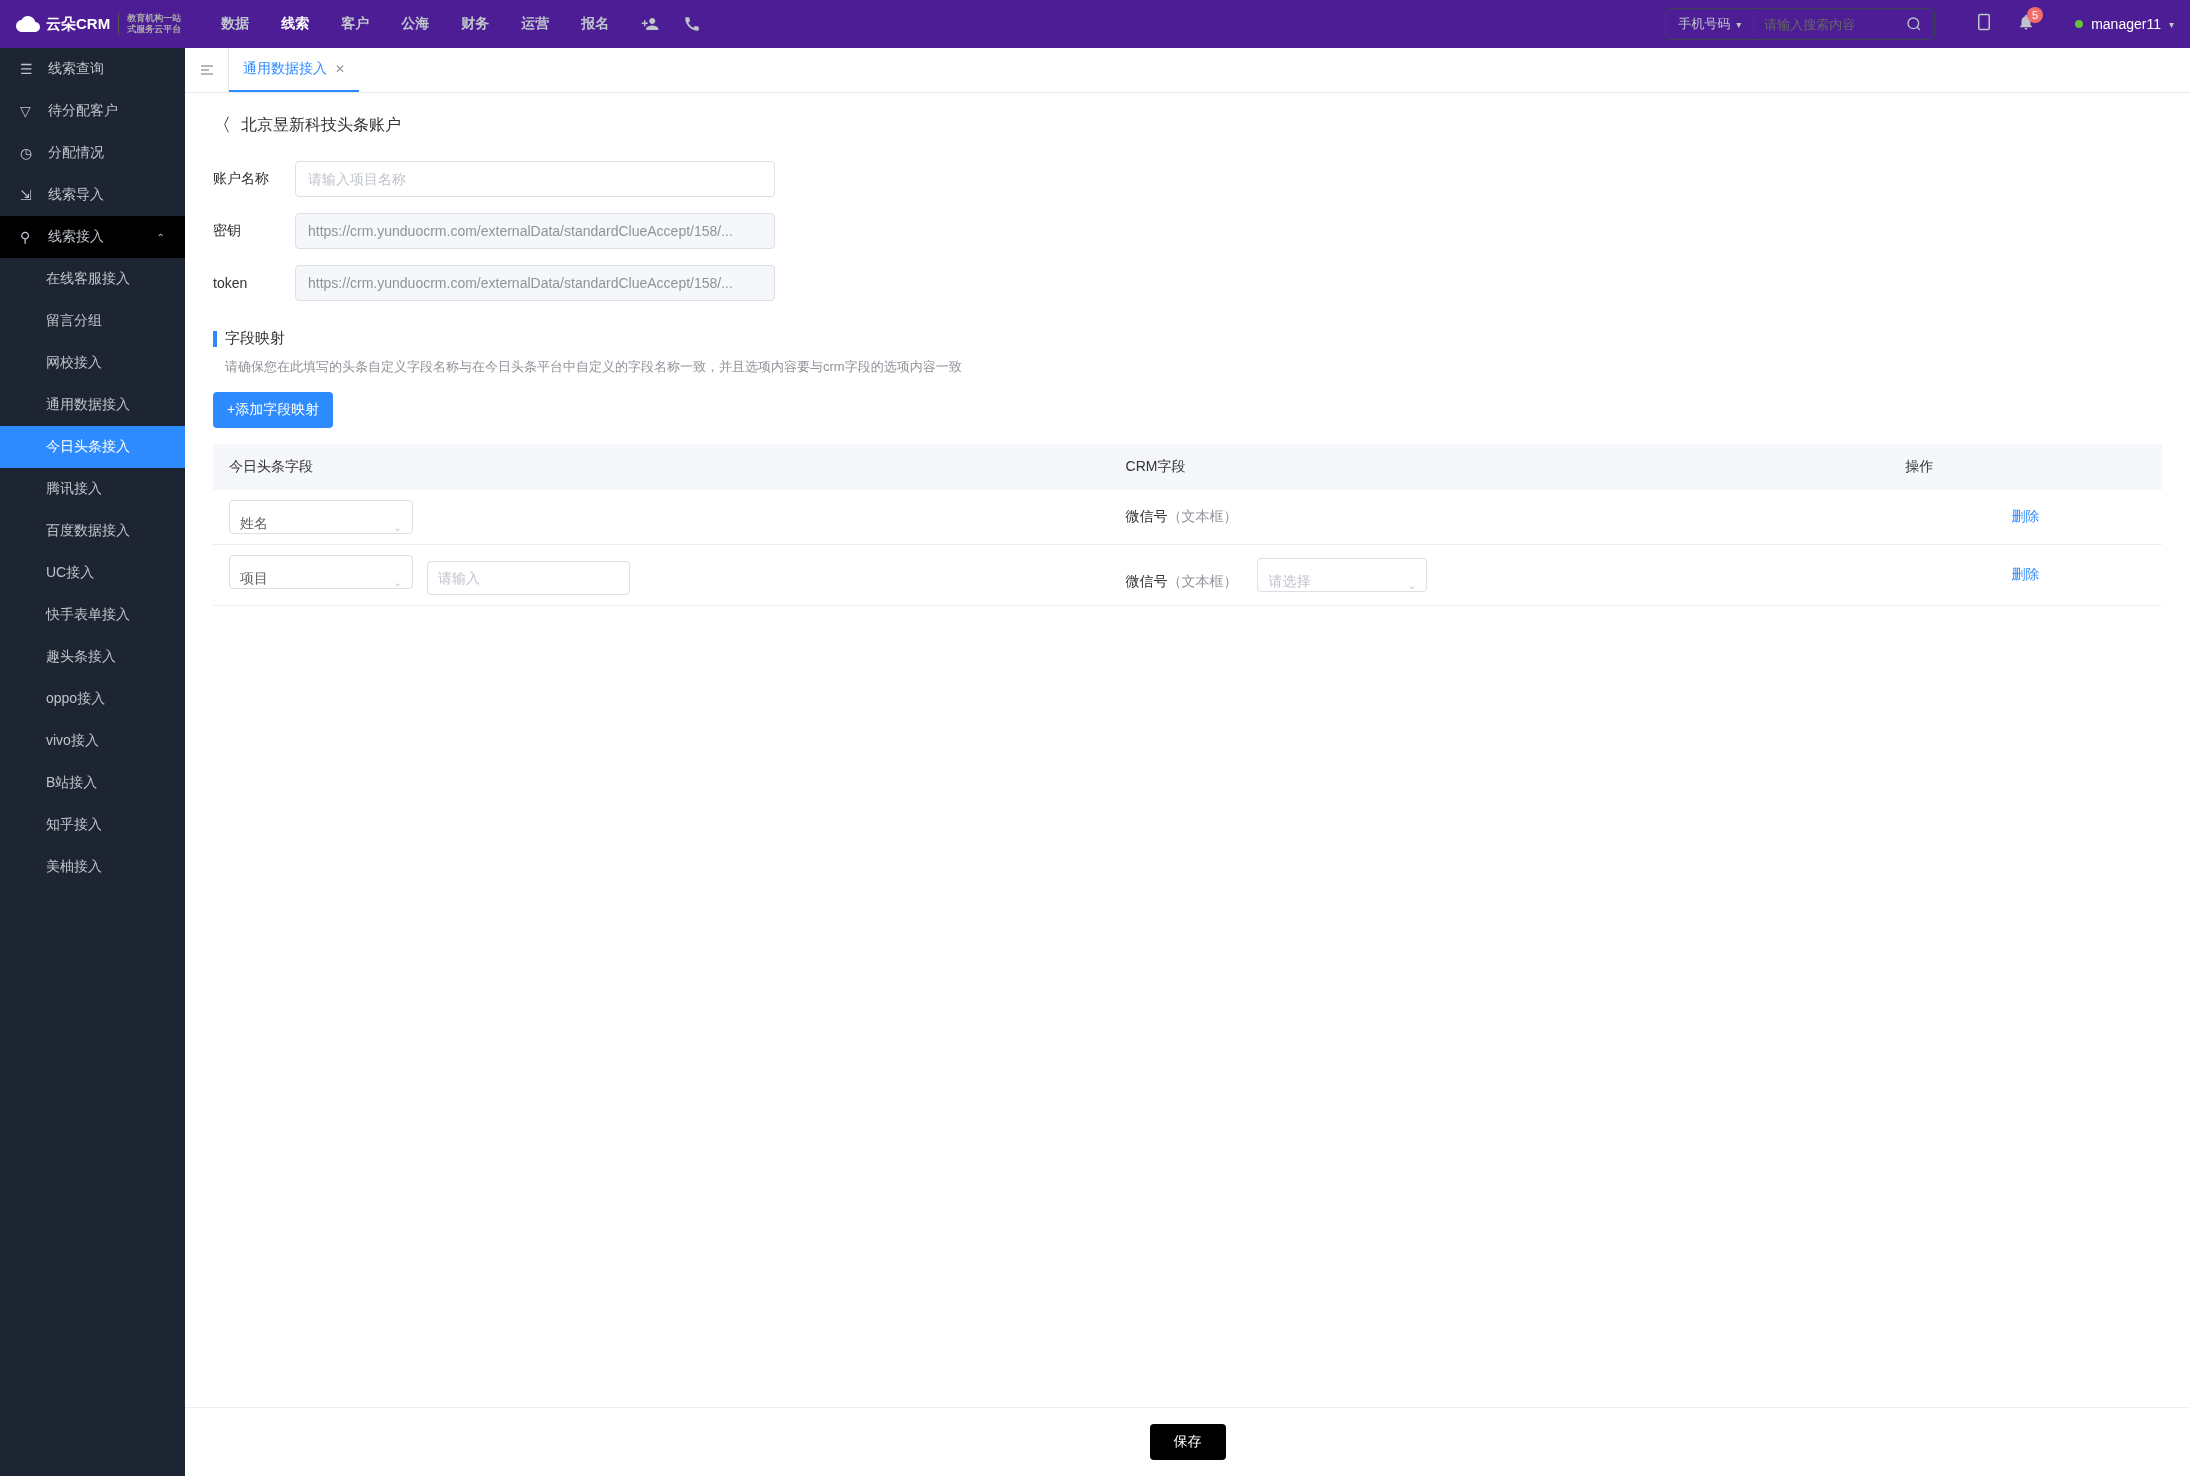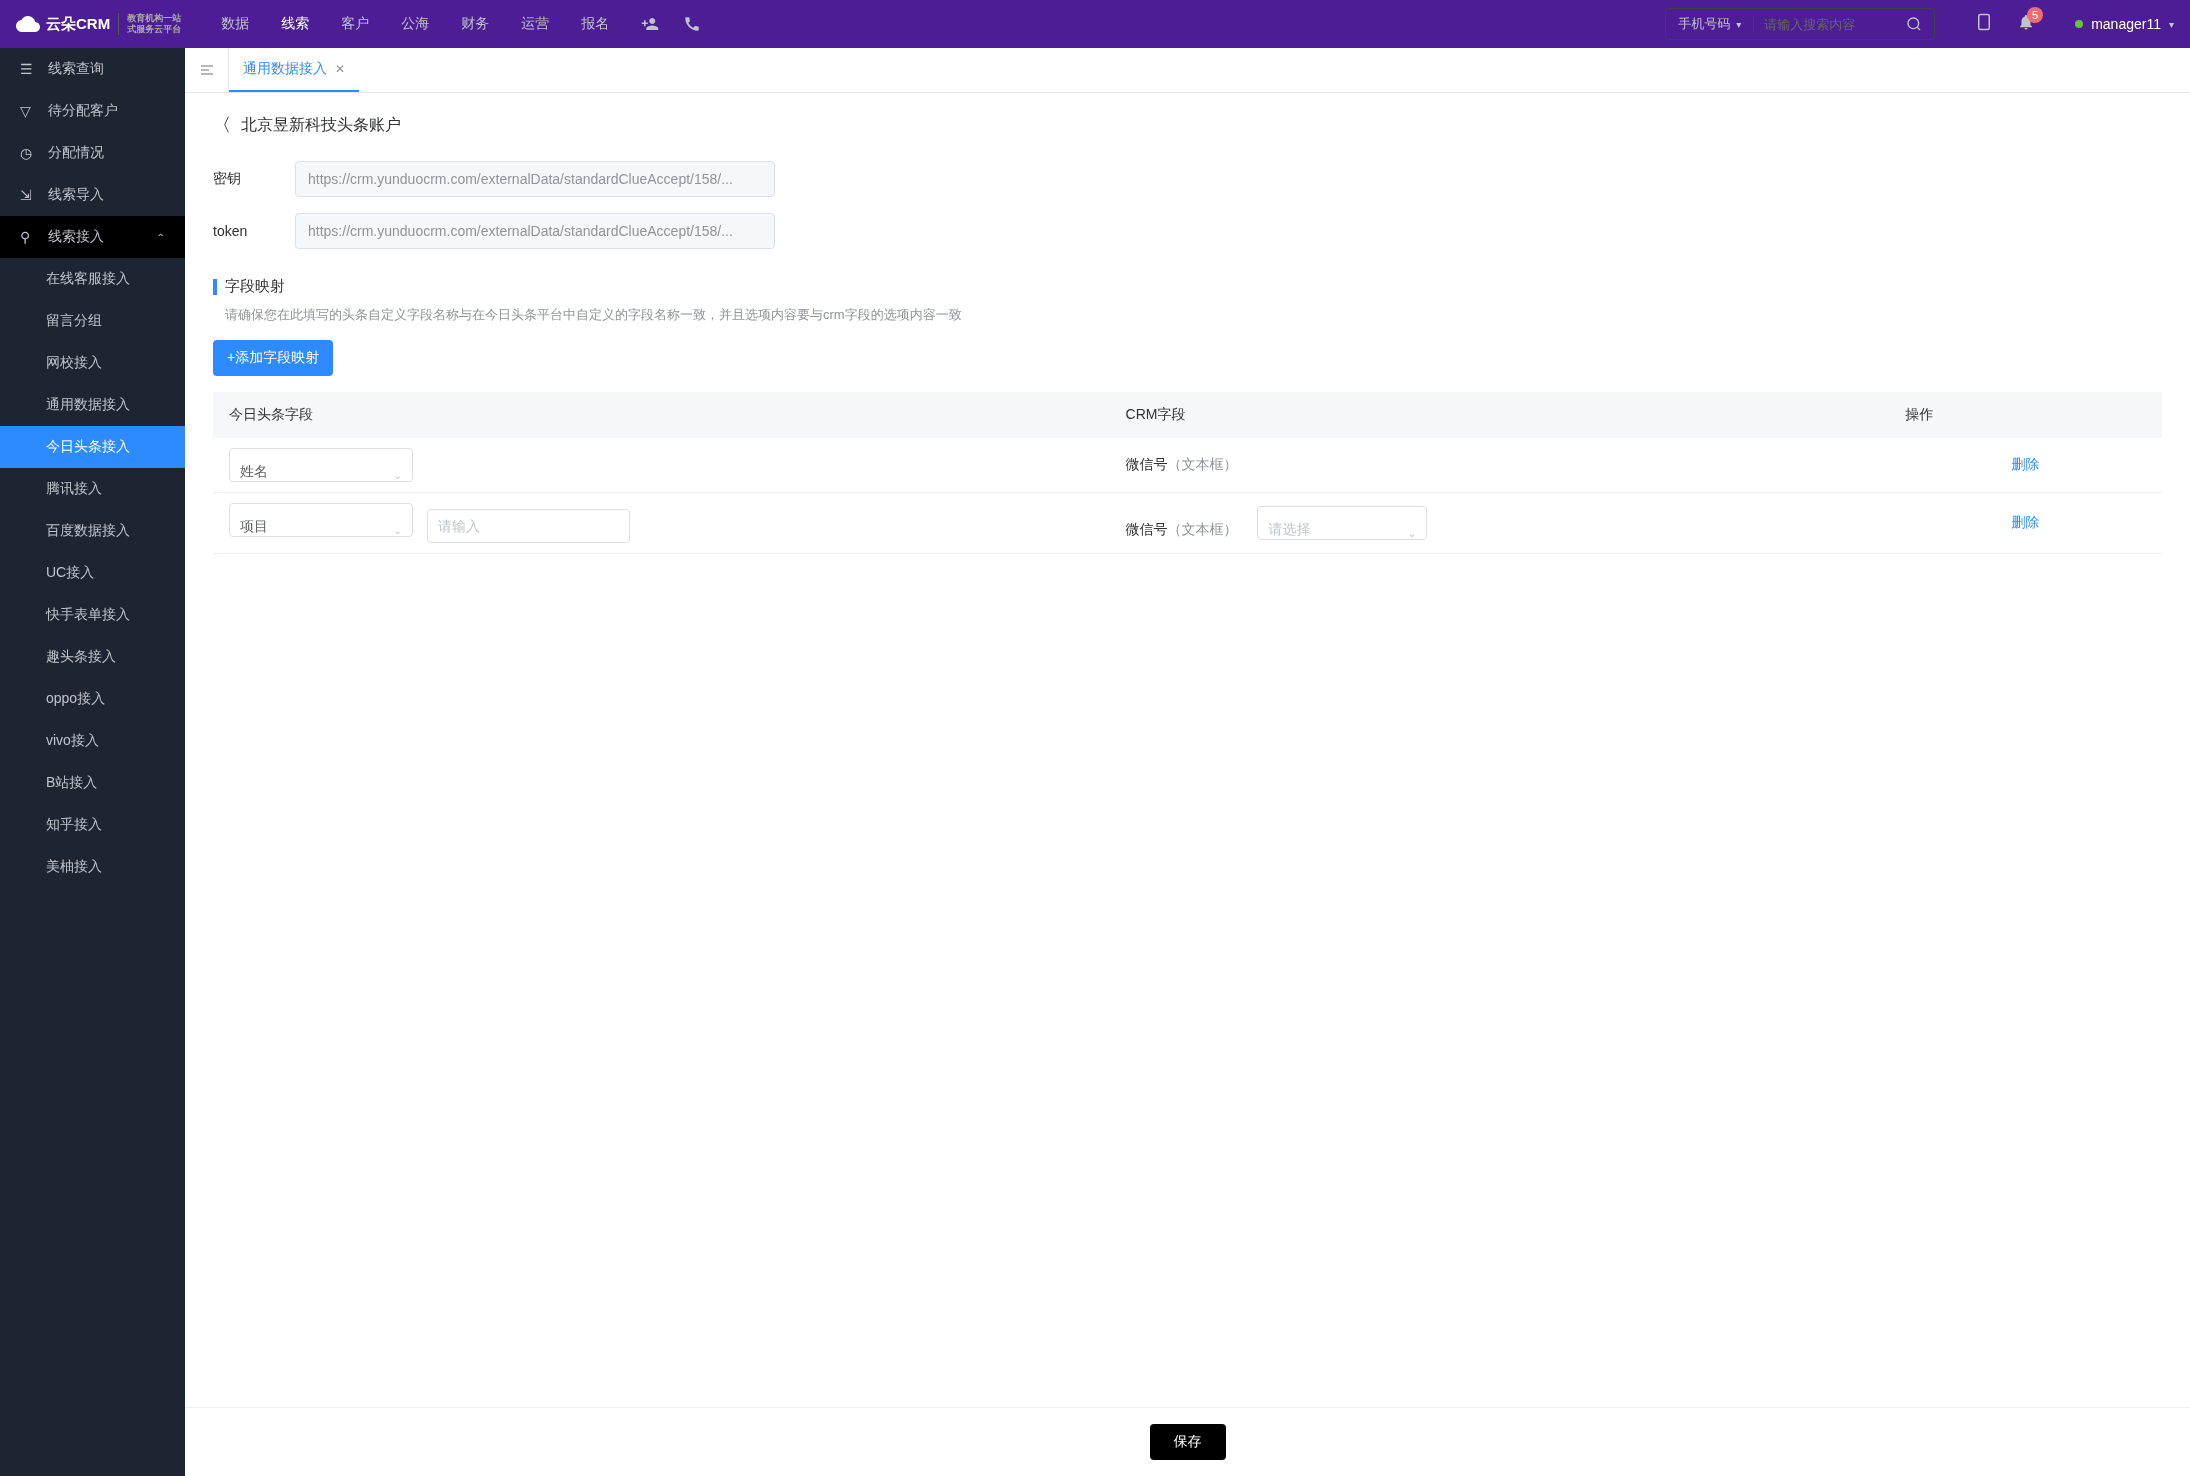--- a/index.html
+++ b/index.html
@@ -3,21 +3,21 @@
   <meta charset="utf-8">
   <style>
     * { margin: 0; padding: 0; box-sizing: border-box; }
     body { font-family: -apple-system, BlinkMacSystemFont, "Segoe UI", "PingFang SC", sans-serif; background: #f5f5f5; }
     
     
     .top-header { height: 48px; background: #4c1d95; display: flex; align-items: center; padding: 0 16px; color: #c0c4cc; }
     .logo { display: flex; align-items: center; color: #fff; font-size: 15px; font-weight: bold; margin-right: 40px; }
     .logo-icon { width: 24px; height: 24px; margin-right: 6px; }
     .logo-sub { font-size: 9px; color: #aaa; border-left: 1px solid #555; padding-left: 8px; margin-left: 8px; line-height: 1.2; }
-    .main-nav { display: flex; gap: 32px; }
+    .main-nav { display: flex; gap: 32px; font-weight: bold; }
     .nav-item { color: #c0c4cc; cursor: pointer; font-size: 14px; }
     .nav-item.active { color: #fff; }
     .nav-icon-item { color: #c0c4cc; cursor: pointer; padding: 0 12px; display: flex; align-items: center; }
     .spacer { flex: 1; }
     .search-group { display: flex; align-items: center; border: 1px solid #3a424f; border-radius: 4px; height: 32px; margin: 0 20px; }
     .search-type { padding: 0 12px; color: #c0c4cc; font-size: 13px; display: flex; align-items: center; gap: 6px; cursor: pointer; border-right: 1px solid #3a424f; }
     .search-input { background: transparent; border: none; outline: none; color: #fff; padding: 0 10px; width: 140px; font-size: 13px; }
     .search-input::placeholder { color: #666; }
     .search-btn { padding: 0 12px; display: flex; align-items: center; cursor: pointer; color: #c0c4cc; }
     .header-right-icons { display: flex; gap: 24px; align-items: center; margin: 0 20px; }
@@ -205,20 +205,24 @@
       </div>
     </div>
 
     <div class="content">
       <div class="page-title">
         <span class="back-arrow">〈</span>
         <span class="title-text">北京昱新科技头条账户</span>
       </div>
 
       <div class="form-row">
+        <div class="form-label">账户名称</div>
+        <input class="form-input" placeholder="请输入项目名称" style="">
+      </div>
+      <div class="form-row">
         <div class="form-label">密钥</div>
         <input class="form-input" disabled="" value="https://crm.yunduocrm.com/externalData/standardClueAccept/158/..." style="">
       </div>
       <div class="form-row">
         <div class="form-label">token</div>
         <input class="form-input" disabled="" value="https://crm.yunduocrm.com/externalData/standardClueAccept/158/..." style="">
       </div>
 
       <div class="section-title">
         <span class="section-bar"></span>

